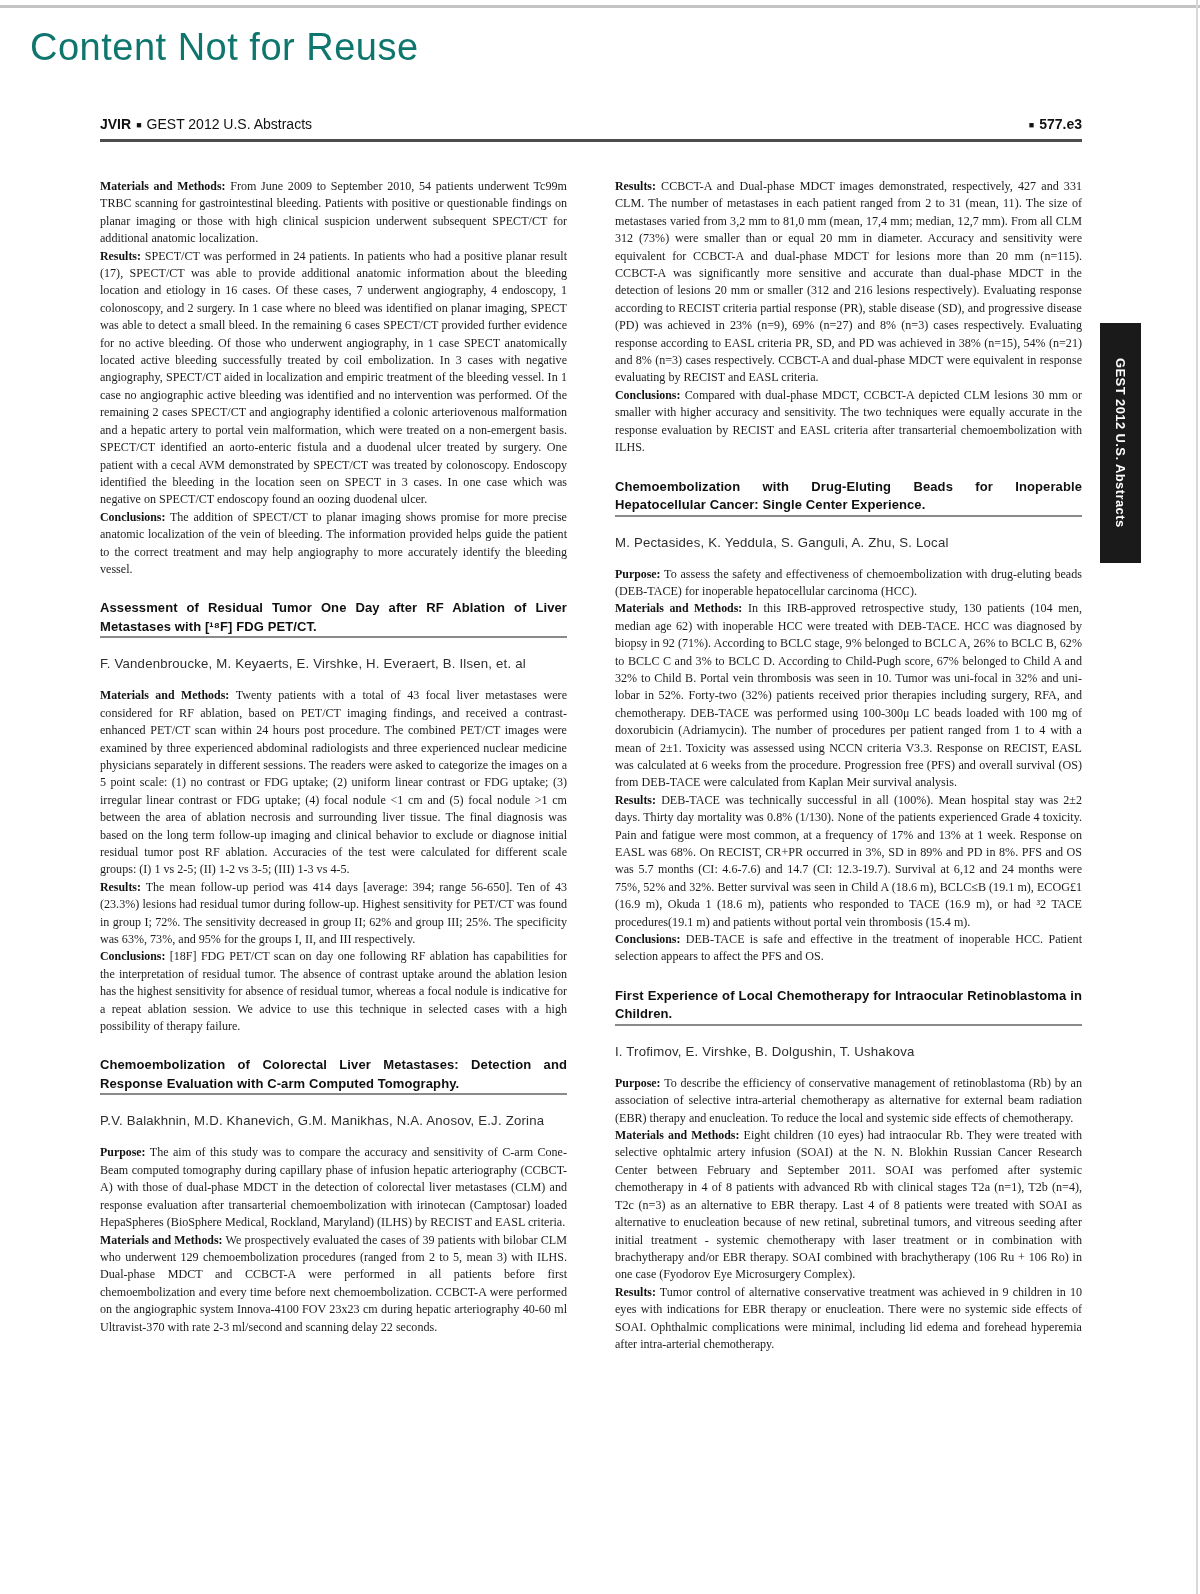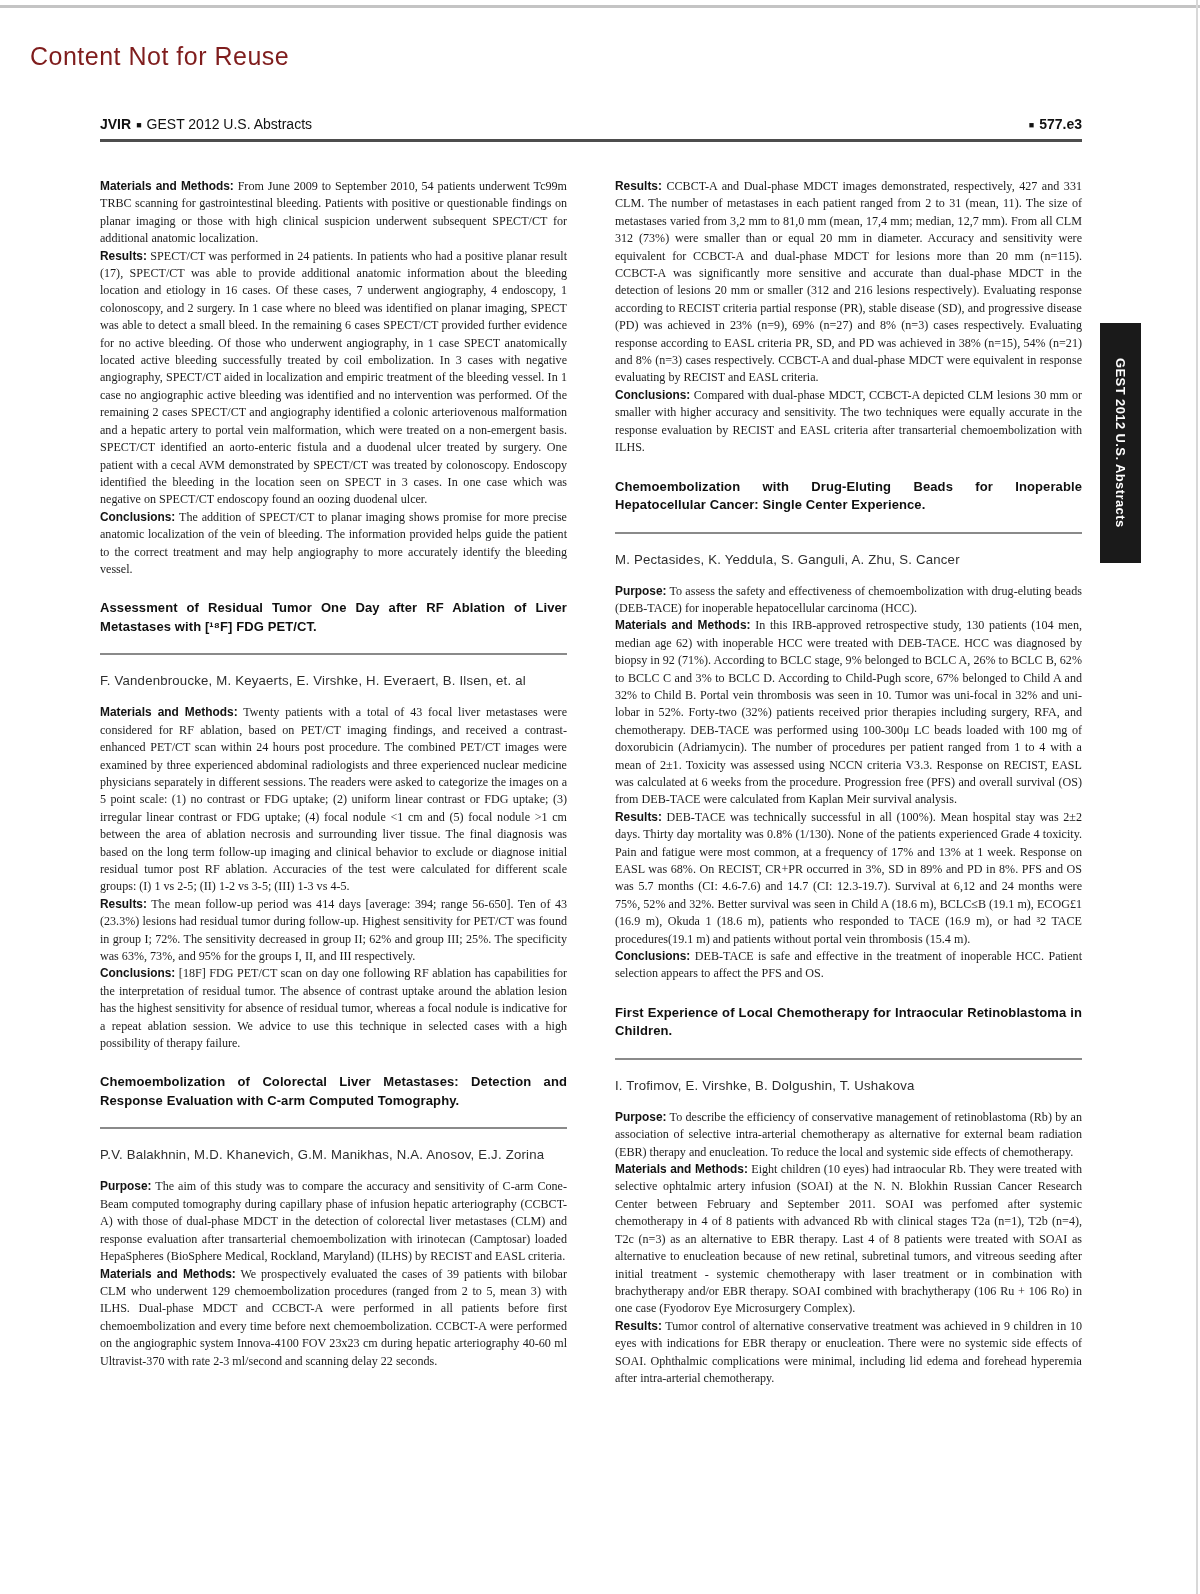--- a/index.html
+++ b/index.html
@@ -3,50 +3,50 @@
 <meta charset="utf-8">
 <style>
   html,body{margin:0;padding:0;}
   body{
     width:1200px;height:1594px;position:relative;background:#ffffff;
     font-family:"Liberation Serif",serif;color:#1c1c1c;overflow:hidden;
   }
   .top-edge{position:absolute;top:5px;left:0;width:100%;height:3px;background:#c4c4c4;}
   .right-edge{position:absolute;top:0;right:2px;width:2px;height:100%;background:#d8d8d8;}
   .watermark{
-    position:absolute;left:30px;top:42px;
-    font-family:"Liberation Sans",sans-serif;font-size:25px;font-weight:400;
-    color:#7f1d1d;letter-spacing:0.5px;
+    position:absolute;left:30px;top:26px;
+    font-family:"Liberation Sans",sans-serif;font-size:38px;font-weight:400;
+    color:#0f766e;letter-spacing:0.5px;
   }
   .page-header{
     position:absolute;left:100px;top:116px;width:982px;
     display:flex;justify-content:space-between;align-items:baseline;
     font-family:"Liberation Sans",sans-serif;font-size:14px;color:#111;
     border-bottom:3px solid #4d4d4d;padding-bottom:7px;
   }
   .page-header .journal{font-weight:700;margin-top:20px;}
   .page-header .bullet{font-size:9px;vertical-align:1px;margin:0 5px;}
   .page-header .page-num{font-weight:700;}
   .content{
     position:absolute;left:100px;top:178px;width:982px;
     display:flex;gap:48px;
   }
   .col{width:467px;}
   p.section{
     margin:0;font-size:12.1px;line-height:17.4px;text-align:justify;
     color:#1c1c1c;
   }
   p.section .label{
-    font-family:Liberation Sans, sans-serif;font-weight:700;font-size:11.9px;
+    font-family:Liberation Serif, serif;font-weight:700;font-size:11.9px;
     color:#131313;
   }
   h2.abstract-title{
     font-family:"Liberation Sans",sans-serif;font-weight:700;
     font-size:13px;line-height:18.5px;text-align:justify;letter-spacing:0.1px;
-    color:#101010;margin:21px 0 0 0;padding-bottom:17px;
+    color:#101010;margin:21px 0 0 0;padding-bottom:0;
     border-bottom:2px solid #8a8a8a;
   }
   p.authors{
     font-family:"Liberation Sans",sans-serif;font-weight:400;
     font-size:13.2px;line-height:17px;color:#2e2e2e;letter-spacing:0.2px;
     margin:17px 0 15px 0;
   }
   .side-tab{
     position:absolute;left:1100px;top:323px;width:41px;height:240px;
     background:#1a1a1a;display:flex;align-items:center;justify-content:center;
@@ -86,21 +86,21 @@
       <p class="section"><span class="label">Conclusions:</span> <span>[18F] FDG PET/CT scan on day one following RF ablation has capabilities for the interpretation of residual tumor. The absence of contrast uptake around the ablation lesion has the highest sensitivity for absence of residual tumor, whereas a focal nodule is indicative for a repeat ablation session. We advice to use this technique in selected cases with a high possibility of therapy failure.</span></p>
       <h2 class="abstract-title">Chemoembolization of Colorectal Liver Metastases: Detection and Response Evaluation with C-arm Computed Tomography.</h2>
       <p class="authors">P.V. Balakhnin, M.D. Khanevich, G.M. Manikhas, N.A. Anosov, E.J. Zorina</p>
       <p class="section"><span class="label">Purpose:</span> <span>The aim of this study was to compare the accuracy and sensitivity of C-arm Cone-Beam computed tomography during capillary phase of infusion hepatic arteriography (CCBCT-A) with those of dual-phase MDCT in the detection of colorectal liver metastases (CLM) and response evaluation after transarterial chemoembolization with irinotecan (Camptosar) loaded HepaSpheres (BioSphere Medical, Rockland, Maryland) (ILHS) by RECIST and EASL criteria.</span></p>
       <p class="section"><span class="label">Materials and Methods:</span> <span>We prospectively evaluated the cases of 39 patients with bilobar CLM who underwent 129 chemoembolization procedures (ranged from 2 to 5, mean 3) with ILHS. Dual-phase MDCT and CCBCT-A were performed in all patients before first chemoembolization and every time before next chemoembolization. CCBCT-A were performed on the angiographic system Innova-4100 FOV 23x23 cm during hepatic arteriography 40-60 ml Ultravist-370 with rate 2-3 ml/second and scanning delay 22 seconds.</span></p>
     </div>
   <div class="col">
       <p class="section"><span class="label">Results:</span> <span>CCBCT-A and Dual-phase MDCT images demonstrated, respectively, 427 and 331 CLM. The number of metastases in each patient ranged from 2 to 31 (mean, 11). The size of metastases varied from 3,2 mm to 81,0 mm (mean, 17,4 mm; median, 12,7 mm). From all CLM 312 (73%) were smaller than or equal 20 mm in diameter. Accuracy and sensitivity were equivalent for CCBCT-A and dual-phase MDCT for lesions more than 20 mm (n=115). CCBCT-A was significantly more sensitive and accurate than dual-phase MDCT in the detection of lesions 20 mm or smaller (312 and 216 lesions respectively). Evaluating response according to RECIST criteria partial response (PR), stable disease (SD), and progressive disease (PD) was achieved in 23% (n=9), 69% (n=27) and 8% (n=3) cases respectively. Evaluating response according to EASL criteria PR, SD, and PD was achieved in 38% (n=15), 54% (n=21) and 8% (n=3) cases respectively. CCBCT-A and dual-phase MDCT were equivalent in response evaluating by RECIST and EASL criteria.</span></p>
       <p class="section"><span class="label">Conclusions:</span> <span>Compared with dual-phase MDCT, CCBCT-A depicted CLM lesions 30 mm or smaller with higher accuracy and sensitivity. The two techniques were equally accurate in the response evaluation by RECIST and EASL criteria after transarterial chemoembolization with ILHS.</span></p>
       <h2 class="abstract-title">Chemoembolization with Drug-Eluting Beads for Inoperable Hepatocellular Cancer: Single Center Experience.</h2>
-      <p class="authors">M. Pectasides, K. Yeddula, S. Ganguli, A. Zhu, S. Cancer</p>
+      <p class="authors">M. Pectasides, K. Yeddula, S. Ganguli, A. Zhu, S. Local</p>
       <p class="section"><span class="label">Purpose:</span> <span>To assess the safety and effectiveness of chemoembolization with drug-eluting beads (DEB-TACE) for inoperable hepatocellular carcinoma (HCC).</span></p>
       <p class="section"><span class="label">Materials and Methods:</span> <span>In this IRB-approved retrospective study, 130 patients (104 men, median age 62) with inoperable HCC were treated with DEB-TACE. HCC was diagnosed by biopsy in 92 (71%). According to BCLC stage, 9% belonged to BCLC A, 26% to BCLC B, 62% to BCLC C and 3% to BCLC D. According to Child-Pugh score, 67% belonged to Child A and 32% to Child B. Portal vein thrombosis was seen in 10. Tumor was uni-focal in 32% and uni-lobar in 52%. Forty-two (32%) patients received prior therapies including surgery, RFA, and chemotherapy. DEB-TACE was performed using 100-300μ LC beads loaded with 100 mg of doxorubicin (Adriamycin). The number of procedures per patient ranged from 1 to 4 with a mean of 2±1. Toxicity was assessed using NCCN criteria V3.3. Response on RECIST, EASL was calculated at 6 weeks from the procedure. Progression free (PFS) and overall survival (OS) from DEB-TACE were calculated from Kaplan Meir survival analysis.</span></p>
       <p class="section"><span class="label">Results:</span> <span>DEB-TACE was technically successful in all (100%). Mean hospital stay was 2±2 days. Thirty day mortality was 0.8% (1/130). None of the patients experienced Grade 4 toxicity. Pain and fatigue were most common, at a frequency of 17% and 13% at 1 week. Response on EASL was 68%. On RECIST, CR+PR occurred in 3%, SD in 89% and PD in 8%. PFS and OS was 5.7 months (CI: 4.6-7.6) and 14.7 (CI: 12.3-19.7). Survival at 6,12 and 24 months were 75%, 52% and 32%. Better survival was seen in Child A (18.6 m), BCLC≤B (19.1 m), ECOG£1 (16.9 m), Okuda 1 (18.6 m), patients who responded to TACE (16.9 m), or had ³2 TACE procedures(19.1 m) and patients without portal vein thrombosis (15.4 m).</span></p>
       <p class="section"><span class="label">Conclusions:</span> <span>DEB-TACE is safe and effective in the treatment of inoperable HCC. Patient selection appears to affect the PFS and OS.</span></p>
       <h2 class="abstract-title">First Experience of Local Chemotherapy for Intraocular Retinoblastoma in Children.</h2>
       <p class="authors">I. Trofimov, E. Virshke, B. Dolgushin, T. Ushakova</p>
       <p class="section"><span class="label">Purpose:</span> <span>To describe the efficiency of conservative management of retinoblastoma (Rb) by an association of selective intra-arterial chemotherapy as alternative for external beam radiation (EBR) therapy and enucleation. To reduce the local and systemic side effects of chemotherapy.</span></p>
       <p class="section"><span class="label">Materials and Methods:</span> <span>Eight children (10 eyes) had intraocular Rb. They were treated with selective ophtalmic artery infusion (SOAI) at the N. N. Blokhin Russian Cancer Research Center between February and September 2011. SOAI was perfomed after systemic chemotherapy in 4 of 8 patients with advanced Rb with clinical stages T2a (n=1), T2b (n=4), T2c (n=3) as an alternative to EBR therapy. Last 4 of 8 patients were treated with SOAI as alternative to enucleation because of new retinal, subretinal tumors, and vitreous seeding after initial treatment - systemic chemotherapy with laser treatment or in combination with brachytherapy and/or EBR therapy. SOAI combined with brachytherapy (106 Ru + 106 Ro) in one case (Fyodorov Eye Microsurgery Complex).</span></p>
       <p class="section"><span class="label">Results:</span> <span>Tumor control of alternative conservative treatment was achieved in 9 children in 10 eyes with indications for EBR therapy or enucleation. There were no systemic side effects of SOAI. Ophthalmic complications were minimal, including lid edema and forehead hyperemia after intra-arterial chemotherapy.</span></p>
     </div>

